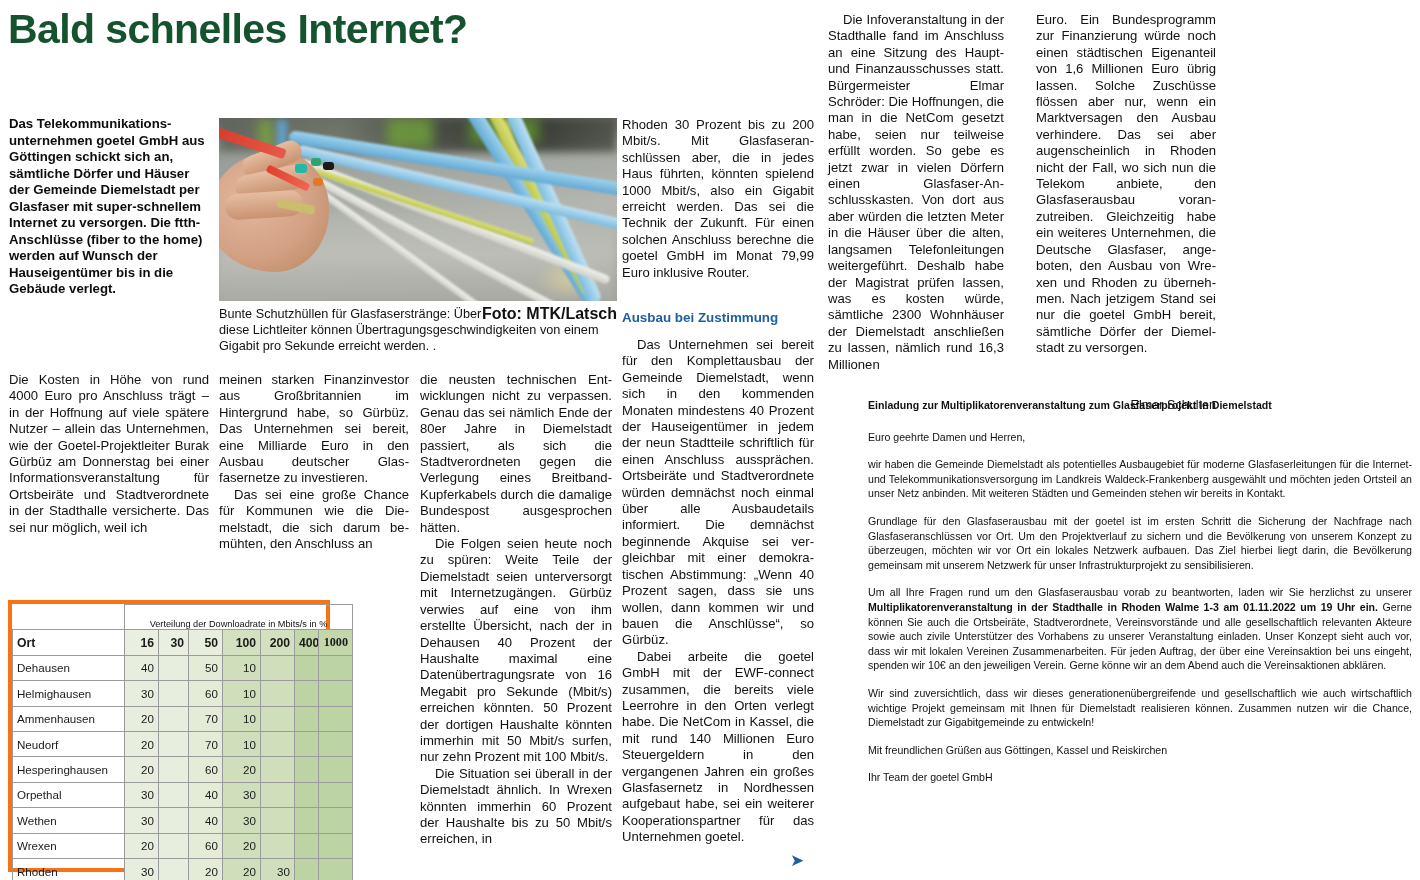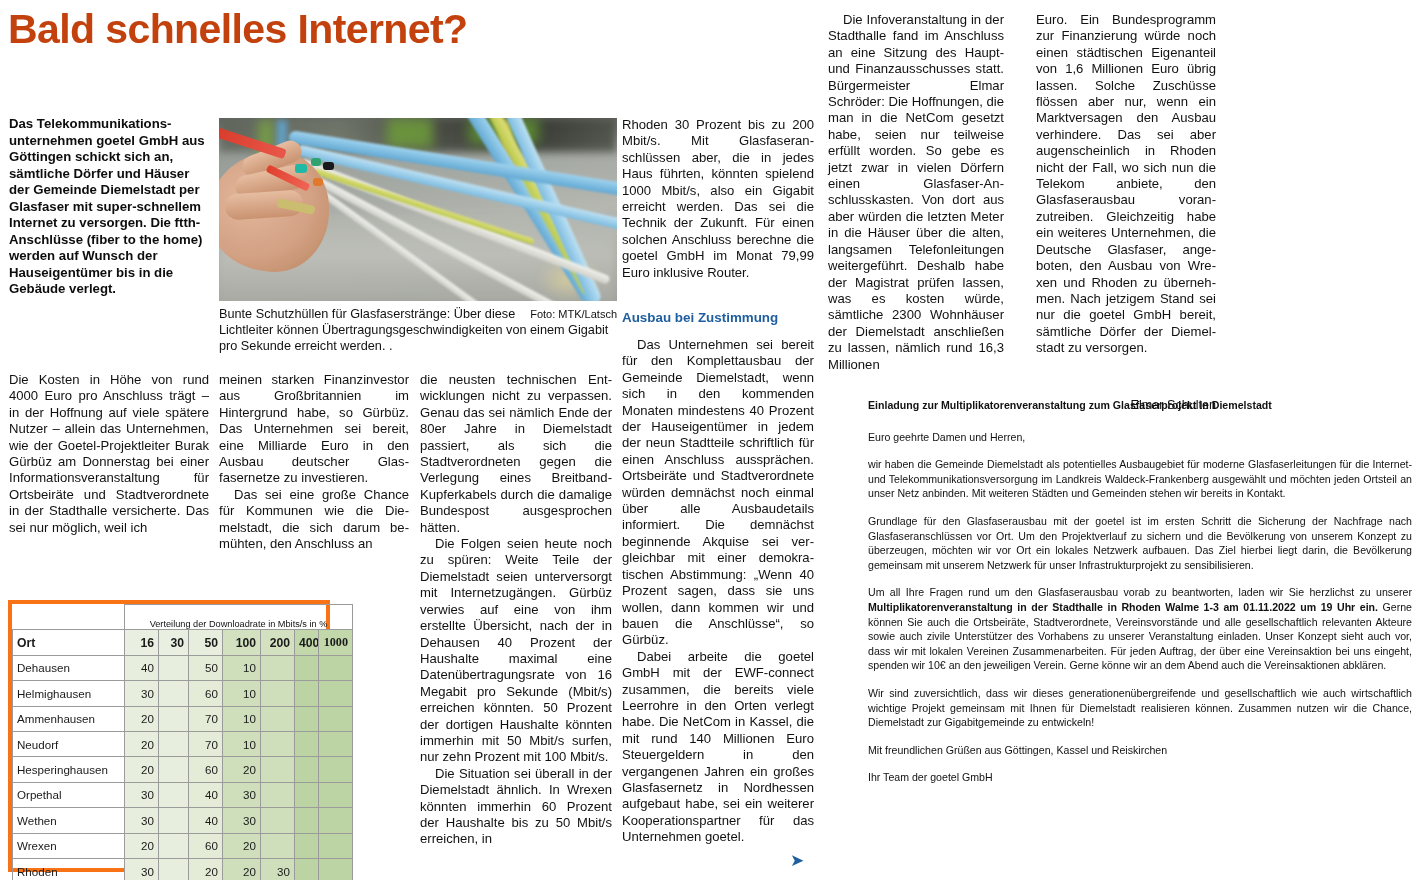--- a/index.html
+++ b/index.html
@@ -27,21 +27,21 @@
   
   .headline {
     position: absolute;
     left: 8px;
     top: 8px;
     width: 810px;
     font-size: 41px;
     font-weight: 700;
     letter-spacing: -0.6px;
     line-height: 1.06;
-    color: #c2410c;
+    color: #14532d;
   }
   .subhead {
     position: absolute;
     left: 9px;
     top: 60px;
     width: 820px;
     font-size: 19.5px;
     font-weight: 400;
     color: #1c1c1c;
     letter-spacing: -0.1px;
@@ -158,22 +158,22 @@
     position: absolute;
     left: 219px;
     top: 306px;
     width: 398px;
     font-size: 12.7px;
     line-height: 16.2px;
     color: #111;
   }
   .caption .credit {
     float: right;
-    font-size: 11px;
-    font-weight: 400;
+    font-size: 16px;
+    font-weight: 700;
   }
 
   
   .sec-head {
     position: absolute;
     font-size: 13.4px;
     font-weight: 700;
     color: #1f5fa0;
   }
 

